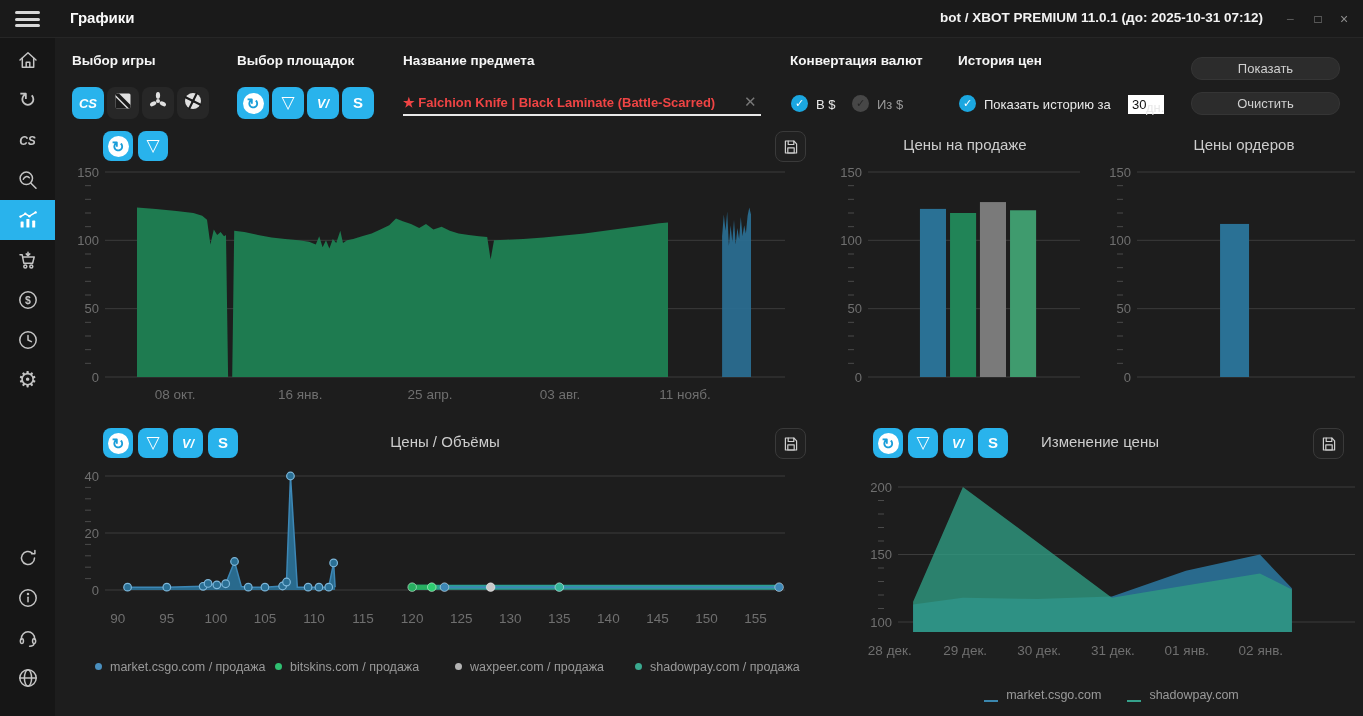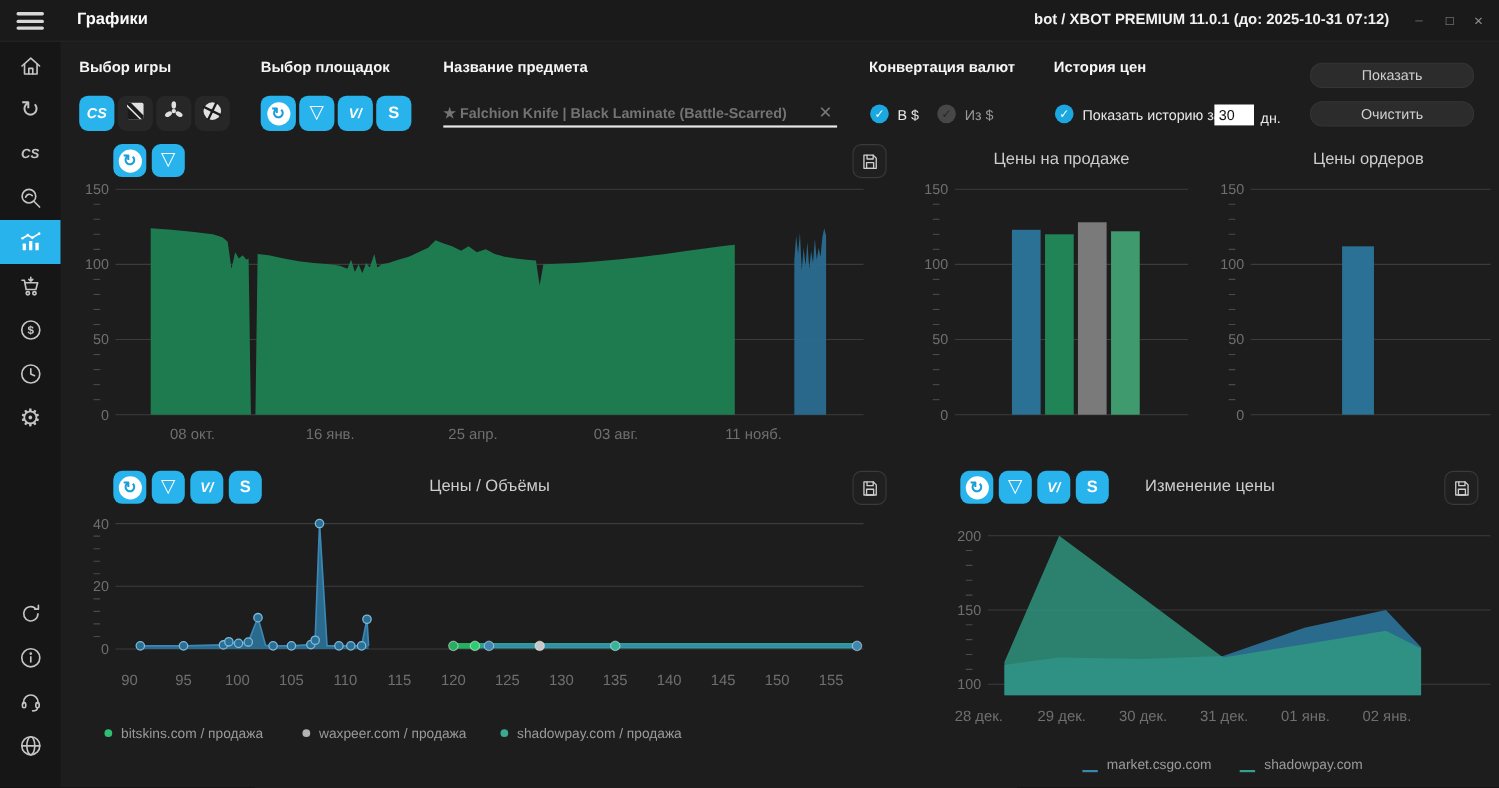--- a/index.html
+++ b/index.html
@@ -22,28 +22,28 @@
   .side-item{position:absolute;left:0;width:55px;height:40px;display:flex;align-items:center;justify-content:center;color:#c4c4c4;cursor:pointer}
   .side-item.active{background:#29b3ec;color:#fff}
   .side-item svg{display:block}
   .glyph{line-height:1;display:inline-block}
   .cs-glyph{font-style:italic;font-weight:800;font-size:12px;letter-spacing:0}
   
   .sec-label{position:absolute;font-size:13.5px;font-weight:700;color:#f5f5f5}
   .tile{position:absolute;width:32px;height:32px;border-radius:8px;background:#272727;display:flex;align-items:center;justify-content:center;color:#e3e3e3;cursor:pointer}
   .tile.blue{background:#29b3ec;color:#fff}
   .pm-market{width:21px;height:21px;border-radius:50%;background:#fff;color:#1a9ed9;display:flex;align-items:center;justify-content:center;font-size:15px;font-weight:700;line-height:1}
-  #item-input{position:absolute;left:403px;top:90px;width:358px;height:26px;background:transparent;border:none;border-bottom:2px solid #e8e8e8;color:#737373;font-size:13px;font-weight:600;font-family:"Liberation Sans",sans-serif;padding-right:22px;outline:none}
+  #item-input{position:absolute;left:403px;top:90px;width:358px;height:26px;background:transparent;border:none;border-bottom:2px solid #e8e8e8;color:#ef4444;font-size:13px;font-weight:600;font-family:"Liberation Sans",sans-serif;padding-right:22px;outline:none}
   #item-clear{position:absolute;left:744px;top:93px;font-size:15px;color:#787878;cursor:pointer}
   .chk{position:absolute;width:17px;height:17px;border-radius:50%;font-size:11px;display:flex;align-items:center;justify-content:center;cursor:pointer}
   .chk.on{background:#1ba7e0;color:#fff}
   .chk.off{background:#474747;color:#262626}
   .chk-label{position:absolute;font-size:13px;color:#e8e8e8}
   .chk-label.dim{color:#9a9a9a}
-  #days-input{position:absolute;left:1104px;top:95px;width:36px;height:19px;background:#fff;border:none;color:#111;font-size:13px;font-family:"Liberation Sans",sans-serif;padding-left:4px;outline:none}
+  #days-input{position:absolute;left:1128px;top:95px;width:36px;height:19px;background:#fff;border:none;color:#111;font-size:13px;font-family:"Liberation Sans",sans-serif;padding-left:4px;outline:none}
   .pillbtn{position:absolute;left:1191px;width:149px;height:23px;background:#2c2c2c;border:1px solid #353535;border-radius:11px;color:#cfcfcf;font-size:13px;display:flex;align-items:center;justify-content:center;cursor:pointer}
   
   .chart-title{position:absolute;font-size:15px;color:#cdcdcd;text-align:center}
   .toggle-row{position:absolute;display:flex;gap:5px}
   .toggle-row .ttile{width:30px;height:30px;border-radius:8px;background:#29b3ec;color:#fff;display:flex;align-items:center;justify-content:center;cursor:pointer}
   .savebtn{position:absolute;width:31px;height:31px;border-radius:8px;background:#202020;border:1px solid #3a3a3a;color:#cfcfcf;display:flex;align-items:center;justify-content:center;cursor:pointer}
   svg.chart{position:absolute}
   
   #chart4-legend{position:absolute;left:95px;top:651px;width:724px;display:flex;flex-wrap:wrap}
   .lg-item{display:flex;align-items:center;gap:8px;width:180px;height:31px}
@@ -253,20 +253,24 @@
   <div class="savebtn" style="left:775px;top:428px">
       <span style="transform:scale(0.8);display:flex">
         <svg width="24" height="24" viewBox="0 0 24 24" fill="none" stroke="currentColor" stroke-width="1.5" stroke-linecap="round" stroke-linejoin="round">
           <path d="M5 4.5 h10.5 l3.5 3.5 v11.5 h-14 z"></path>
           <path d="M8.5 4.5 v4.4 h7 v-4.4"></path>
           <rect x="8" y="13" width="8" height="6.5"></rect>
         </svg>
       </span>
     </div>
   <div id="chart4-legend">
+      <div class="lg-item">
+        <span class="lg-dot" style="background:#4a8fbe"></span>
+        <span class="lg-text">market.csgo.com / продажа</span>
+      </div>
       <div class="lg-item">
         <span class="lg-dot" style="background:#2fbf71"></span>
         <span class="lg-text">bitskins.com / продажа</span>
       </div>
       <div class="lg-item">
         <span class="lg-dot" style="background:#b3b3b3"></span>
         <span class="lg-text">waxpeer.com / продажа</span>
       </div>
       <div class="lg-item">
         <span class="lg-dot" style="background:#3aa98f"></span>

